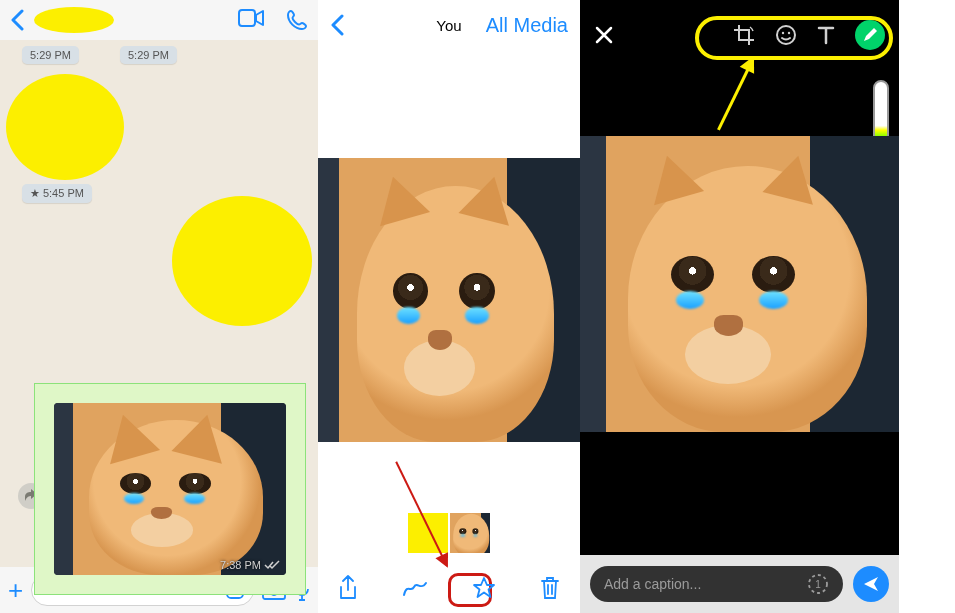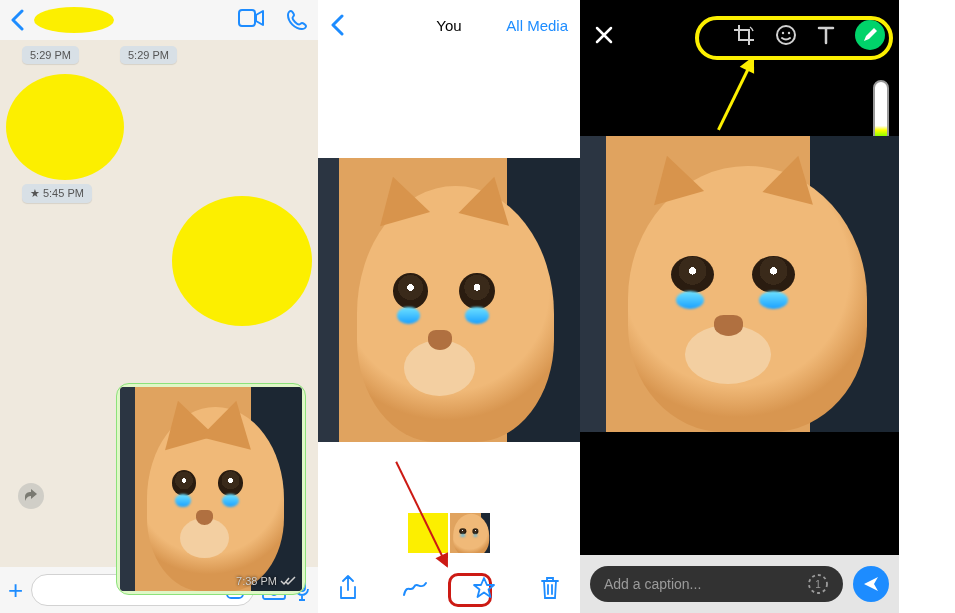--- a/index.html
+++ b/index.html
@@ -43,26 +43,26 @@
   }
   .bubble-yellow {
     position:absolute;
     background:#fcef00;
     border-radius:50%;
   }
   .photo-msg {
     position:absolute;
     right:12px;
     top:343px;
-    width:190px;
+    width:272px;
     height:212px;
     background:#dff7c7;
     border:1px solid #8ce27a;
-    border-radius:13px;
-    padding:3px;
+    border-radius:0;
+    padding:19px;
     display:flex;
   }
   .photo-inner { flex:1; position:relative; background:#2b3542; border-radius:4px; overflow:hidden;}
   .photo-ts {
     position:absolute;
     right:6px; bottom:4px;
     color:#d0d0d0;
     font-size:11px;
     display:flex;
     align-items:center;
@@ -129,21 +129,21 @@
   .muz { position:absolute; left:24%; top:60%; width:36%; height:22%;
     background:#f3cfa1; border-radius:50%; }
 
   
   .p2 { width:262px; background:#fff; }
   .p2-header { height:50px; display:flex; align-items:center; padding:0 12px; position:relative;}
   .p2-back { color:#1d8cff; }
   .p2-title { position:absolute; left:0; right:0; text-align:center; pointer-events:none;}
   .p2-title .you { font-size:15px; color:#000; }
   .p2-title .date { font-size:11px; color:#888; }
-  .all-media { margin-left:auto; color:#1d8cff; font-size:15px; }
+  .all-media { margin-left:auto; color:#1d8cff; font-size:20px; }
   .p2-image { margin-top:108px; height:284px; position:relative; background:#2b3542; overflow:hidden;}
   .thumbs { position:absolute; bottom:60px; left:0; right:0; height:40px;
     display:flex; justify-content:center; gap:2px; }
   .thumb { width:40px; height:40px; position:relative; overflow:hidden;}
   .thumb.sel { outline:none; }
   .thumb.yellow::before { content:""; position:absolute; inset:0;
     background:#fcef00; }
   .p2-footer {
     position:absolute; bottom:0; left:0; right:0;
     height:50px; display:flex; align-items:center;

